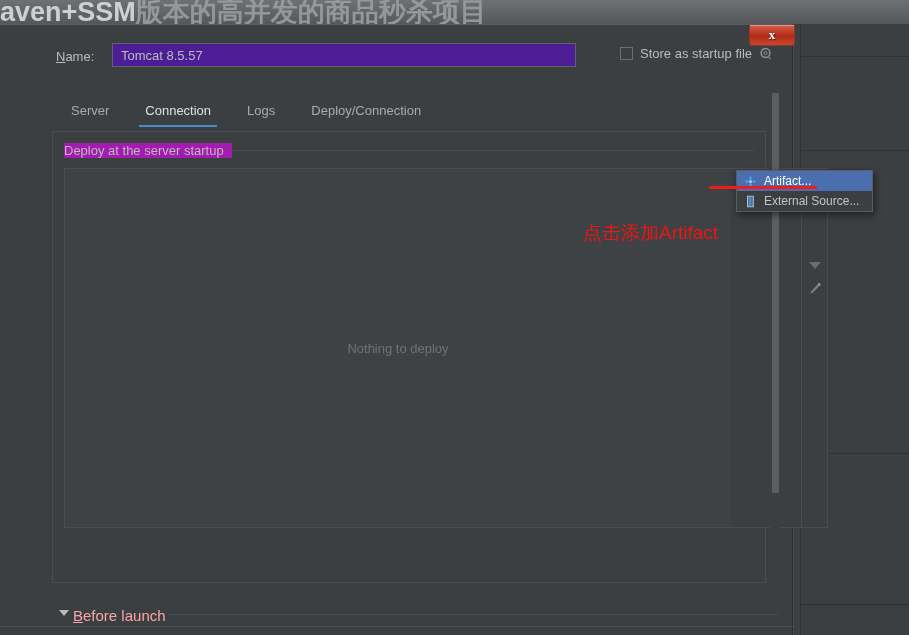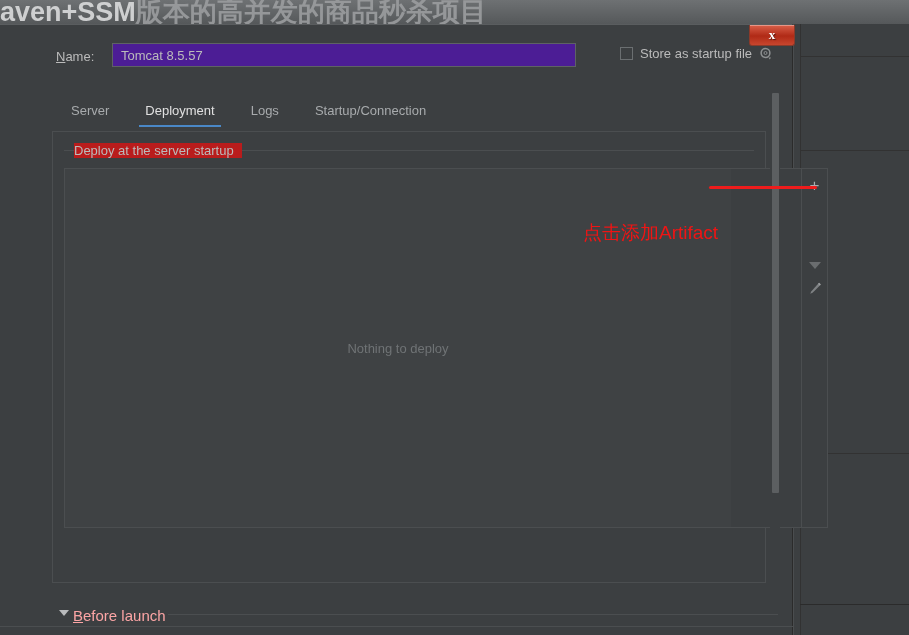--- a/index.html
+++ b/index.html
@@ -196,24 +196,23 @@
     width: 714px; height: 452px;
     border: 1px solid #4b4e50;
     box-sizing: border-box;
   }
 
   .section-title {
     position: absolute;
     left: 64px; top: 118px;
     font-size: 13px;
     color: #bbbbbb;
-    background: #b91c1c;
+    background: #a21caf;
     padding-right: 8px;
     z-index: 3;
-    margin-left: 10px;
   }
   .section-rule {
     position: absolute;
     left: 64px; top: 125px;
     width: 690px; height: 1px;
     background: #4b4e50;
     z-index: 2;
   }
 
   
@@ -433,23 +432,23 @@
             <circle cx="6.5" cy="6" r="4.4" fill="none" stroke="#8d9091" stroke-width="1.5"></circle>
             <circle cx="6.5" cy="6" r="1.5" fill="#3c3f41" stroke="#8d9091" stroke-width="1"></circle>
             <path d="M9.5 10.5 L12 10.5 L10.75 12.5 Z" fill="#8d9091"></path>
           </svg>
         </div>
       </div>
     </div>
 
     <div class="tabs">
       <div class="tab">Server</div>
-      <div class="tab active">Deployment</div>
+      <div class="tab active">Connection</div>
       <div class="tab">Logs</div>
-      <div class="tab">Startup/Connection</div>
+      <div class="tab">Deploy/Connection</div>
     </div>
 
     <div class="content-panel"></div>
     <div class="section-rule"></div>
     <div class="section-title">Deploy at the server startup</div>
 
     <div class="deploy-box">
       <div class="deploy-list">
         <div class="nothing">Nothing to deploy</div>
       </div>
@@ -476,17 +475,40 @@
     <div class="before-rule"></div>
 
     <div class="warn-sep"></div>
     <div class="warn-row">
       
       
       
     </div>
   </div>
 
+  <div class="popup">
+    <div class="menu-item selected">
+      <span class="mi-icon">
+        <svg width="13" height="13" viewBox="0 0 13 13" aria-hidden="true">
+          <path d="M6.5 0.8 L8.2 3.0 L6.5 5.2 L4.8 3.0 Z" fill="#4d9bdc"></path>
+          <path d="M6.5 7.8 L8.2 10.0 L6.5 12.2 L4.8 10.0 Z" fill="#4d9bdc"></path>
+          <path d="M0.8 6.5 L3.0 4.8 L5.2 6.5 L3.0 8.2 Z" fill="#4d9bdc"></path>
+          <path d="M7.8 6.5 L10.0 4.8 L12.2 6.5 L10.0 8.2 Z" fill="#4d9bdc"></path>
+          <circle cx="6.5" cy="6.5" r="1.5" fill="#a9d3f2"></circle>
+        </svg>
+      </span>
+      <span>Artifact...</span>
+    </div>
+    <div class="menu-item">
+      <span class="mi-icon">
+        <svg width="13" height="13" viewBox="0 0 13 13" aria-hidden="true">
+          <rect x="3.5" y="1.2" width="6" height="10.6" fill="#6fa8dc" stroke="#cfd3d6" stroke-width="0.8"></rect>
+          <path d="M4.6 1.6 V11.4 M6 1.6 V11.4 M7.4 1.6 V11.4 M8.8 1.6 V11.4" stroke="#2d5f8f" stroke-width="0.7"></path>
+        </svg>
+      </span>
+      <span>External Source...</span>
+    </div>
+  </div>
 
   <div class="red-underline"></div>
   <div class="red-note">点击添加Artifact</div>
 
 </div>
 
 </body></html>

